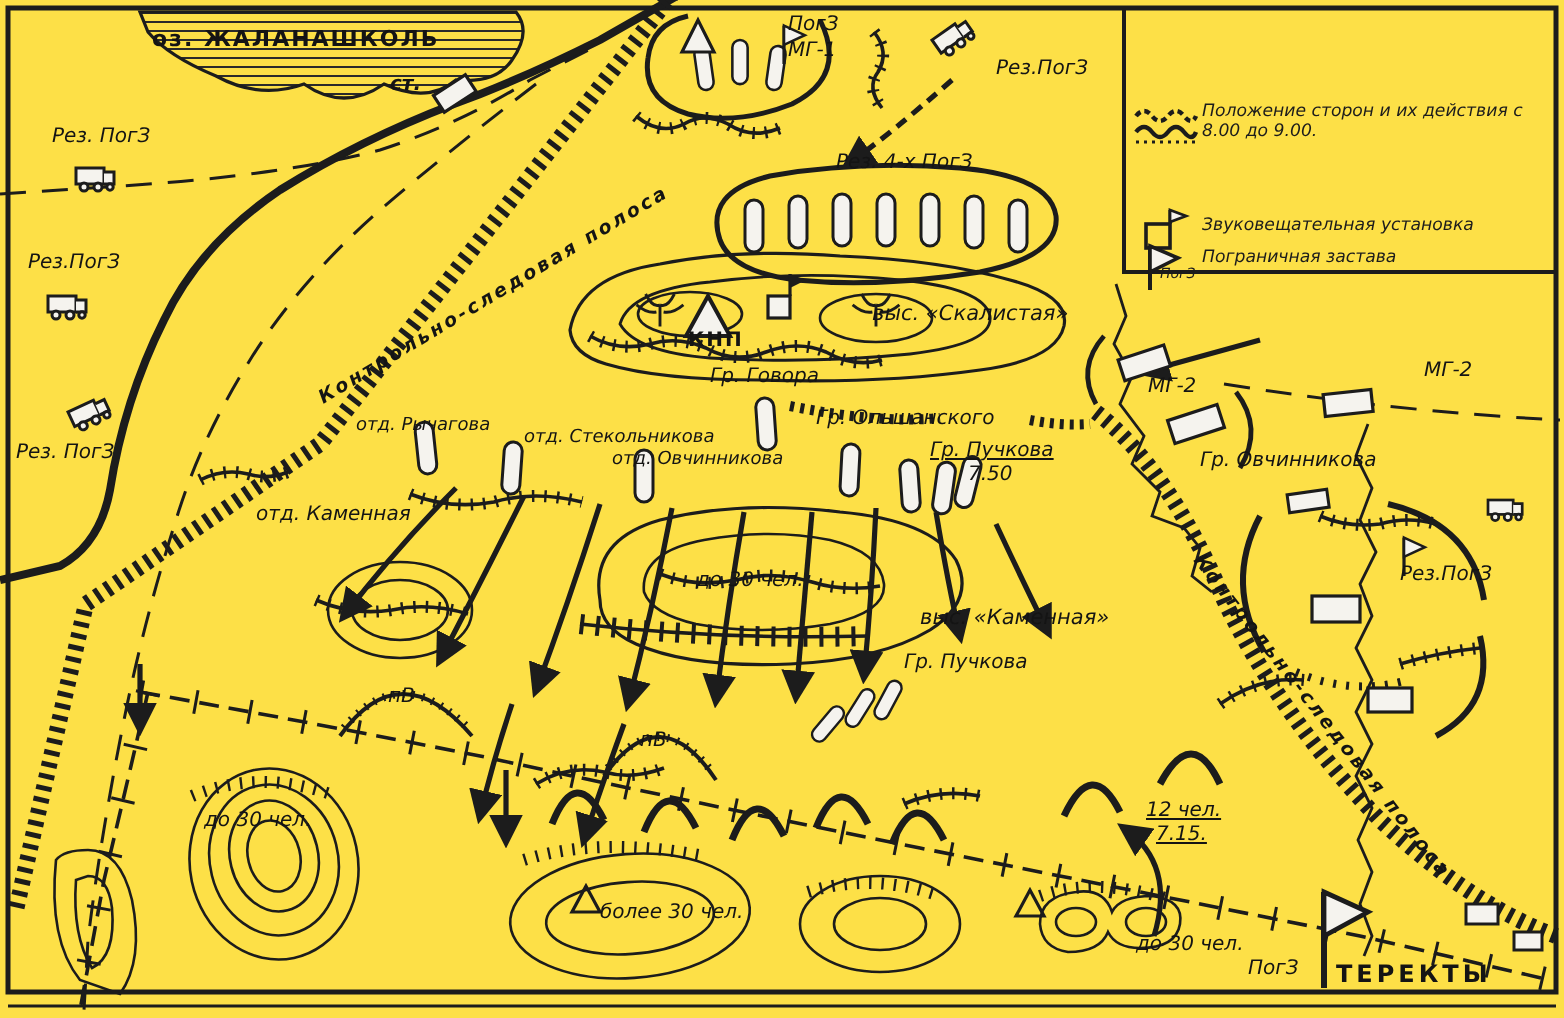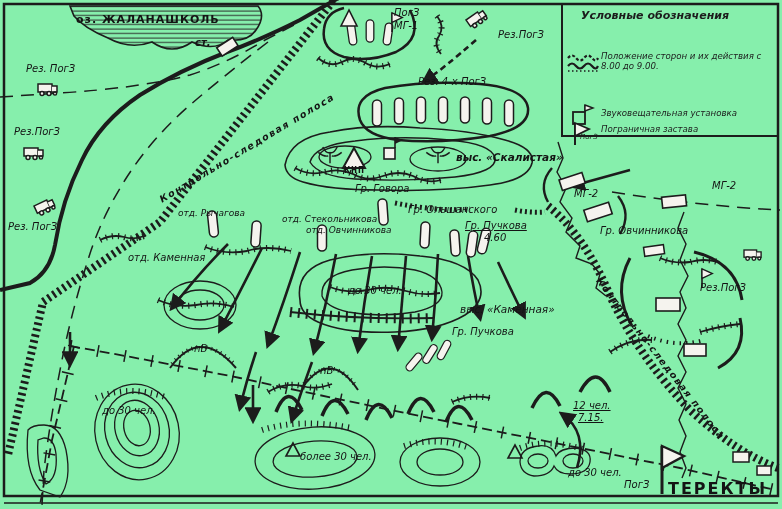--- a/index.html
+++ b/index.html
@@ -1,24 +1,24 @@
 <!DOCTYPE html>
 <html><head>
 <meta charset="utf-8">
 <style>
   html,body{margin:0;padding:0;background:#888;}
   .map{
     position:relative;width:782px;height:509px;overflow:hidden;
-    background:#86efac;
+    background:#fde047;
     font-family:"DejaVu Sans",sans-serif;color:#1c1c1c;
   }
   svg{position:absolute;left:0;top:0;}
   .lbl{position:absolute;white-space:nowrap;font-style:italic;font-size:10px;line-height:1.05;color:#141414;}
   .caps{font-style:normal;font-weight:bold;letter-spacing:1px;}
-  .big{font-size:16px;letter-spacing:2px;}
+  .big{font-size:12px;letter-spacing:2px;}
   .sm{font-size:9px;}
   .und{text-decoration:underline;}
   .rotW{transform:rotate(-31deg);transform-origin:0 0;letter-spacing:1.5px;font-weight:bold;font-size:9.5px;}
   .rotE{transform:rotate(52deg);transform-origin:0 0;letter-spacing:1.5px;font-weight:bold;font-size:9.5px;}
   
   .legend{position:absolute;left:561px;top:5px;width:216px;height:130px;
     border-left:2px solid #1c1c1c;border-bottom:2px solid #1c1c1c;background:transparent;}
   .legend .t{position:absolute;left:18px;top:4px;font-size:11px;font-weight:bold;font-style:italic;}
   .lrow{position:absolute;left:4px;display:flex;align-items:flex-start;}
   .lrow .ic{width:34px;flex:0 0 34px;}
@@ -323,52 +323,51 @@
 <div class="lbl" style="left:418px;top:77px;">Рез. 4-х ПогЗ</div>
 
 <div class="lbl" style="left:394px;top:8px;">ПогЗ</div>
 <div class="lbl" style="left:394px;top:21px;">МГ-1</div>
 <div class="lbl" style="left:574px;top:189px;">МГ-2</div>
 <div class="lbl" style="left:712px;top:181px;">МГ-2</div>
 
 <div class="lbl rotW" style="left:158px;top:196px;">Контрольно-следовая полоса</div>
 <div class="lbl rotE" style="left:602px;top:276px;">Контрольно-следовая полоса</div>
 
-<div class="lbl caps" style="left:344px;top:166px;font-size:10px;font-family:Liberation Mono, monospace;">КНП</div>
-<div class="lbl" style="left:456px;top:152px;font-size:10.5px;font-weight:bold;">выс. «Скалистая»</div>
+<div class="lbl caps" style="left:344px;top:166px;font-size:10px;">КНП</div>
+<div class="lbl" style="left:436px;top:152px;font-size:10.5px;">выс. «Скалистая»</div>
 <div class="lbl" style="left:460px;top:304px;font-size:10.5px;">выс. «Каменная»</div>
 
 <div class="lbl" style="left:355px;top:184px;">Гр. Говора</div>
 <div class="lbl" style="left:408px;top:205px;">Гр. Ольшанского</div>
 <div class="lbl und" style="left:465px;top:221px;">Гр. Пучкова</div>
-<div class="lbl" style="left:484px;top:233px;">4.60</div>
+<div class="lbl" style="left:484px;top:233px;">7.50</div>
 <div class="lbl" style="left:452px;top:327px;">Гр. Пучкова</div>
 <div class="lbl" style="left:600px;top:226px;">Гр. Овчинникова</div>
 
 <div class="lbl sm" style="left:178px;top:209px;">отд. Рычагова</div>
-<div class="lbl sm" style="left:262px;top:215px;margin-left:20px;">отд. Стекольникова</div>
+<div class="lbl sm" style="left:262px;top:215px;">отд. Стекольникова</div>
 <div class="lbl sm" style="left:306px;top:226px;text-align:center;">отд. Овчинникова</div>
 <div class="lbl" style="left:128px;top:253px;">отд. Каменная</div>
 
 <div class="lbl" style="left:348px;top:286px;">до 30 чел.</div>
 <div class="lbl" style="left:102px;top:406px;">до 30 чел.</div>
 <div class="lbl" style="left:300px;top:452px;">более 30 чел.</div>
 <div class="lbl" style="left:568px;top:468px;">до 30 чел.</div>
 
 <div class="lbl und" style="left:573px;top:401px;">12 чел.</div>
 <div class="lbl und" style="left:578px;top:413px;">7.15.</div>
 
 <div class="lbl" style="left:194px;top:344px;">пВ</div>
 <div class="lbl" style="left:320px;top:366px;">пВ</div>
 
 <div class="lbl" style="left:624px;top:480px;">ПогЗ</div>
 <div class="lbl caps big" style="left:668px;top:481px;">ТЕРЕКТЫ</div>
 
 <div class="legend">
-  <div class="t">Условные обозначения</div>
 
 
   <div class="lrow" style="top:47px;">
     <span class="ic">
       <svg width="32" height="22" viewBox="0 0 32 22">
         <path d="M1,6 q4,-5 8,0 t8,0 t8,0 t6,0" fill="none" stroke="#1c1c1c" stroke-width="2.2" stroke-dasharray="3 2"></path>
         <path d="M1,14 q4,-5 8,0 t8,0 t8,0 t6,0" fill="none" stroke="#1c1c1c" stroke-width="2.2"></path>
         <path d="M1,19 h30" fill="none" stroke="#1c1c1c" stroke-width="1.6" stroke-dasharray="1.5 2.5"></path>
       </svg>
     </span>

